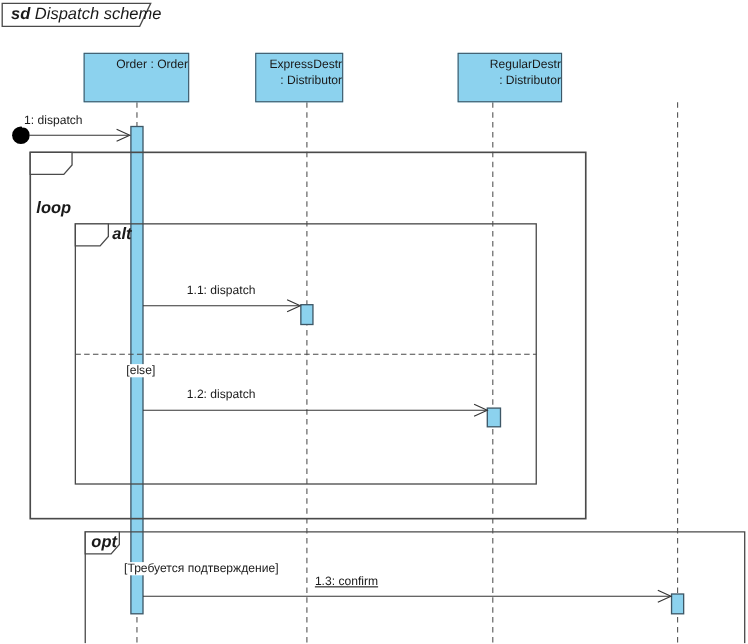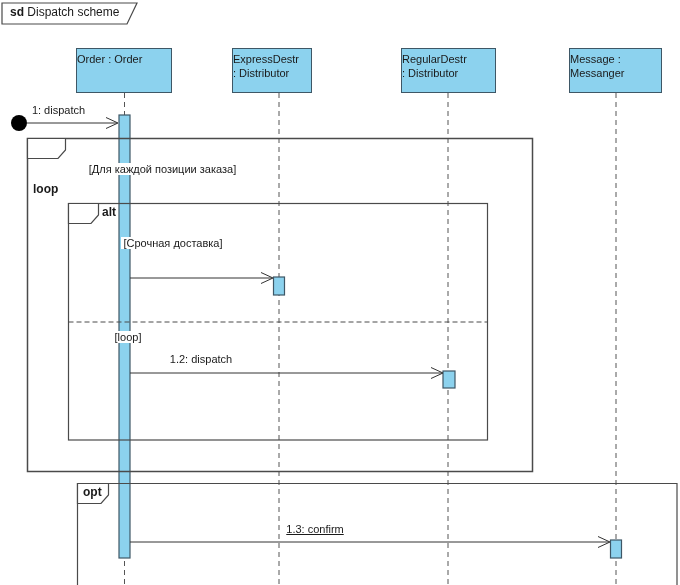--- a/index.html
+++ b/index.html
@@ -4,25 +4,25 @@
 <style>
   html,body{margin:0;padding:0;background:#ffffff;}
   .canvas{
     position:relative;width:680px;height:585px;background:#fff;overflow:hidden;
     font-family:"Liberation Sans","DejaVu Sans",sans-serif;color:#1a1a1a;
   }
   .layer{position:absolute;left:0;top:0;width:680px;height:585px;}
   .head{
     position:absolute;top:48px;height:45px;box-sizing:border-box;
     background:#8CD2EE;border:1.5px solid #3E5766;
-    font-size:11px;line-height:14px;text-align:left;padding-top:3px;
+    font-size:11px;line-height:14px;text-align:right;padding-top:3px;
     white-space:pre-line;
   }
   .frag-op,.sd-label{
-    position:absolute;font-size:12px;font-weight:bold;line-height:13px;
+    position:absolute;font-size:15px;font-weight:bold;line-height:13px;font-style:italic;
   }
   .sd-label{font-weight:normal;}
   .sd-label b{font-weight:bold;}
   .guard,.msg-label{
     position:absolute;font-size:11px;line-height:13px;text-align:center;
   }
   .guard span,.msg-label span{background:#fff;padding:0 2px;}
 </style>
 </head>
 <body>
@@ -69,30 +69,28 @@
   </svg>
 
   <div class="sd-label" style="left:10px;top:6px;">
     <b>sd</b>
     <span>Dispatch scheme</span>
   </div>
 
   <div class="head" style="left:76px;width:96px;">Order : Order</div>
   <div class="head" style="left:232px;width:80px;">ExpressDestr
 : Distributor</div>
-  <div class="head" style="left:401px;width:95px;">RegularDestr
+  <div class="head" style="left:416px;width:95px;">RegularDestr
 : Distributor</div>
-  <div class="head" style="left:569px;width:93px;">Message :
-Messanger</div>
 
   <div class="frag-op" style="left:33px;top:141px;margin-top:42px;">loop</div>
   <div class="frag-op" style="left:74px;top:206px;margin-left:28px;">alt</div>
   <div class="frag-op" style="left:83px;top:486px;">opt</div>
 
-  <div class="guard" style="left:40px;top:163px;width:245px;"><span>[Для каждой позиции заказа]</span></div>
-  <div class="guard" style="left:83px;top:237px;width:180px;"><span>[Срочная доставка]</span></div>
-  <div class="guard" style="left:68px;top:331px;width:120px;"><span>[loop]</span></div>
+  <div class="guard" style="left:68px;top:331px;width:120px;"><span>[else]</span></div>
+  <div class="guard" style="left:108px;top:511px;width:150px;"><span>[Требуется подтверждение]</span></div>
 
-  <div class="msg-label" style="left:16px;top:104px;width:85px;"><span>1: dispatch</span></div>
+  <div class="msg-label" style="left:6px;top:104px;width:85px;"><span>1: dispatch</span></div>
+  <div class="msg-label" style="left:130px;top:258px;width:142px;"><span>1.1: dispatch</span></div>
   <div class="msg-label" style="left:130px;top:353px;width:142px;"><span>1.2: dispatch</span></div>
   <div class="msg-label" style="left:268px;top:523px;width:94px;text-decoration:underline;"><span>1.3: confirm</span></div>
 
 </div>
 
 </body></html>

